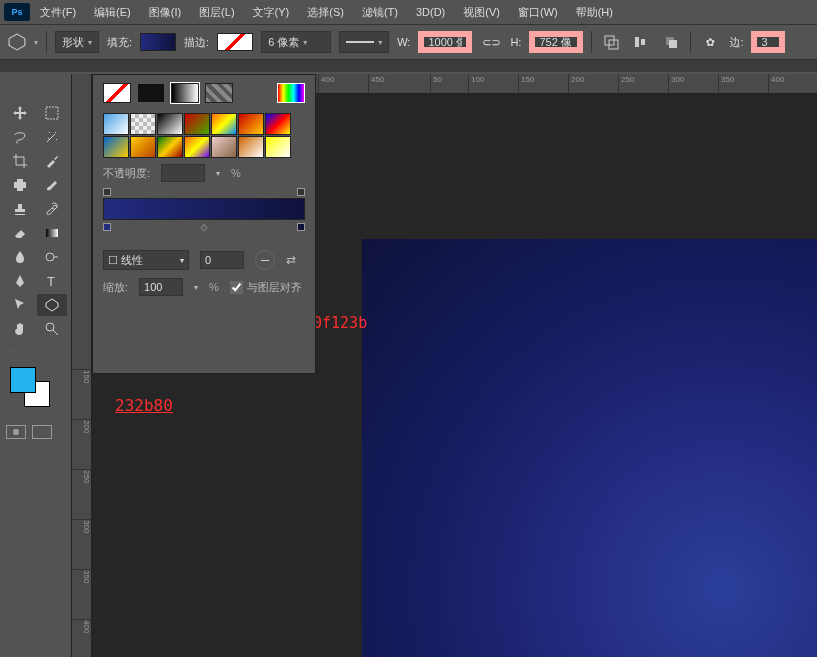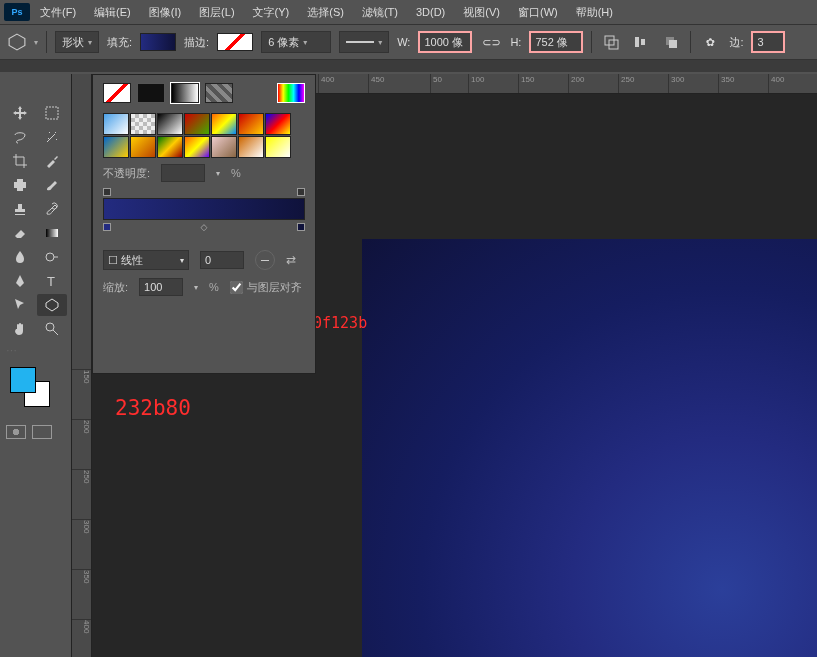--- a/index.html
+++ b/index.html
@@ -5,21 +5,21 @@
 * { box-sizing: border-box; margin: 0; padding: 0; font-family: "Microsoft YaHei", sans-serif; }
 body { width: 817px; height: 657px; background: #535353; overflow: hidden; color: #ddd; font-size: 11px; }
 .menubar { height: 24px; background: #535353; display: flex; align-items: center; padding: 0 4px; gap: 2px; }
 .ps-logo { width: 26px; height: 18px; background: #001e36; color: #31a8ff; font-weight: bold; font-size: 9px; display: flex; align-items: center; justify-content: center; border-radius: 2px; }
 .menu-item { padding: 4px 8px; cursor: pointer; }
 .optionsbar { height: 36px; background: #535353; border-top: 1px solid #333; border-bottom: 1px solid #333; display: flex; align-items: center; padding: 0 8px; gap: 8px; }
 .hexagon-icon { width: 18px; height: 18px; display: flex; align-items: center; justify-content: center; }
 .dropdown-field { background: #3f3f3f; border: 1px solid #333; height: 22px; display: flex; align-items: center; padding: 0 6px; gap: 4px; }
 .dropdown-field .caret { font-size: 8px; color: #aaa; }
 .swatch { width: 36px; height: 18px; border: 1px solid #222; }
-.num-input { background: #3f3f3f; border: 2px solid #fca5a5; height: 22px; width: 54px; color: #ddd; padding: 0 4px; font-size: 11px; }
+.num-input { background: #3f3f3f; border: 6px solid #fca5a5; height: 22px; width: 54px; color: #ddd; padding: 0 4px; font-size: 11px; }
 .opt-ico { width: 22px; height: 22px; display: flex; align-items: center; justify-content: center; cursor: pointer; }
 .opt-sep { width: 1px; height: 22px; background: #333; }
 .doc-tabs { height: 12px; background: #3b3b3b; }
 .workspace { position: absolute; top: 74px; left: 0; right: 0; bottom: 0; background: #262626; }
 .toolbox { position: absolute; left: 0; top: 0; width: 72px; bottom: 0; background: #535353; border-right: 1px solid #222; padding-top: 24px; }
 .tool-grid { display: grid; grid-template-columns: 30px 30px; gap: 2px; padding: 4px 5px; }
 .tool { width: 30px; height: 22px; display: flex; align-items: center; justify-content: center; cursor: pointer; border-radius: 2px; }
 .tool.active { background: #3a3a3a; }
 .tool svg { width: 16px; height: 16px; }
 .color-picker { padding: 6px; }
@@ -44,21 +44,21 @@
 .preset { width: 26px; height: 22px; border: 1px solid #222; }
 .gp-row { display: flex; align-items: center; gap: 11px; padding: 4px 10px; color: #bbb; }
 .gp-row input[type=text] { background: #3f3f3f; border: 1px solid #333; color: #ddd; width: 44px; height: 18px; font-size: 11px; padding: 0 4px; }
 .gp-row .pct { color: #aaa; }
 .gradient-bar-wrap { padding: 2px 10px; position: relative; }
 .gradient-bar { height: 22px; background: linear-gradient(90deg, #232b80, #0f123b); border: 1px solid #222; }
 .stop-sq { width: 8px; height: 8px; background: #333; border: 1px solid #999; }
 .select-field { background: #3f3f3f; border: 1px solid #333; height: 20px; width: 86px; color: #ddd; padding: 0 4px; display: flex; align-items: center; justify-content: space-between; }
 .chk { display: flex; align-items: center; gap: 4px; }
 .chk input { accent-color: #666; }
-.color-annot { position: absolute; color: #ff2d2d; font-size: 21px; font-family: Consolas, monospace; left: 22px; top: 210px; }
+.color-annot { position: absolute; color: #ff2d2d; font-size: 16px; font-family: Consolas, monospace; left: 22px; top: 210px; text-decoration: underline; }
 </style>
 </head>
 <body>
 
 <div class="menubar">
   <div class="ps-logo">Ps</div>
   <div class="menu-item">文件(F)</div>
   <div class="menu-item">编辑(E)</div>
   <div class="menu-item">图像(I)</div>
   <div class="menu-item">图层(L)</div>

